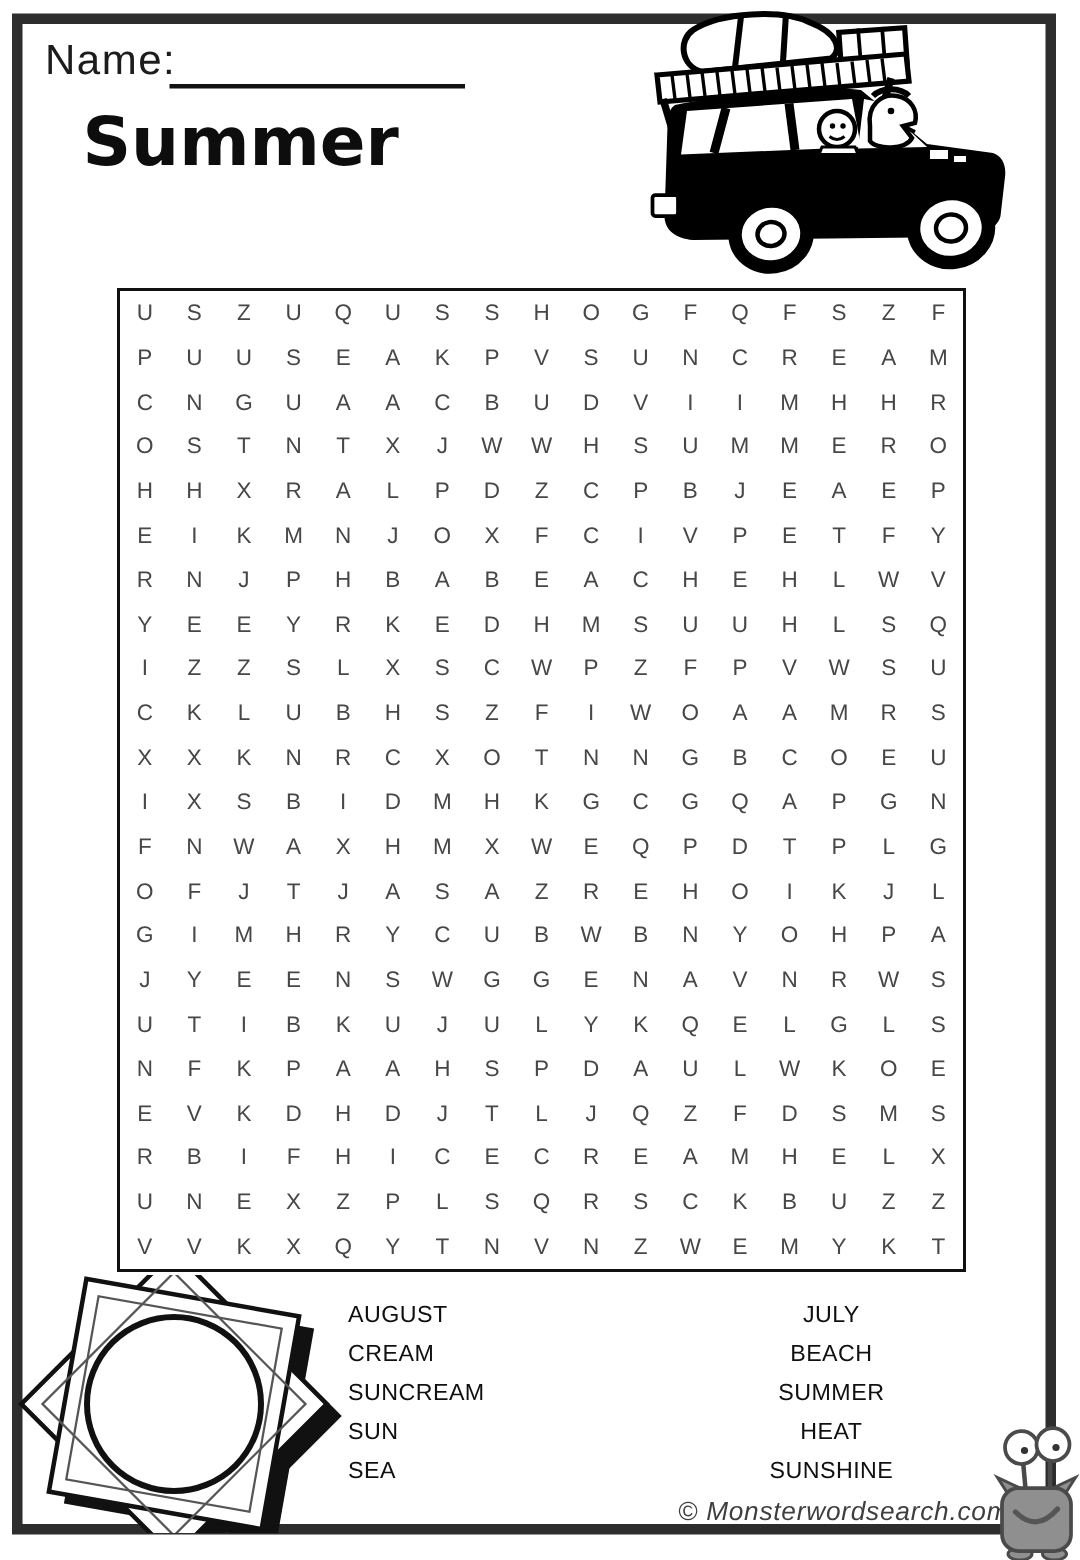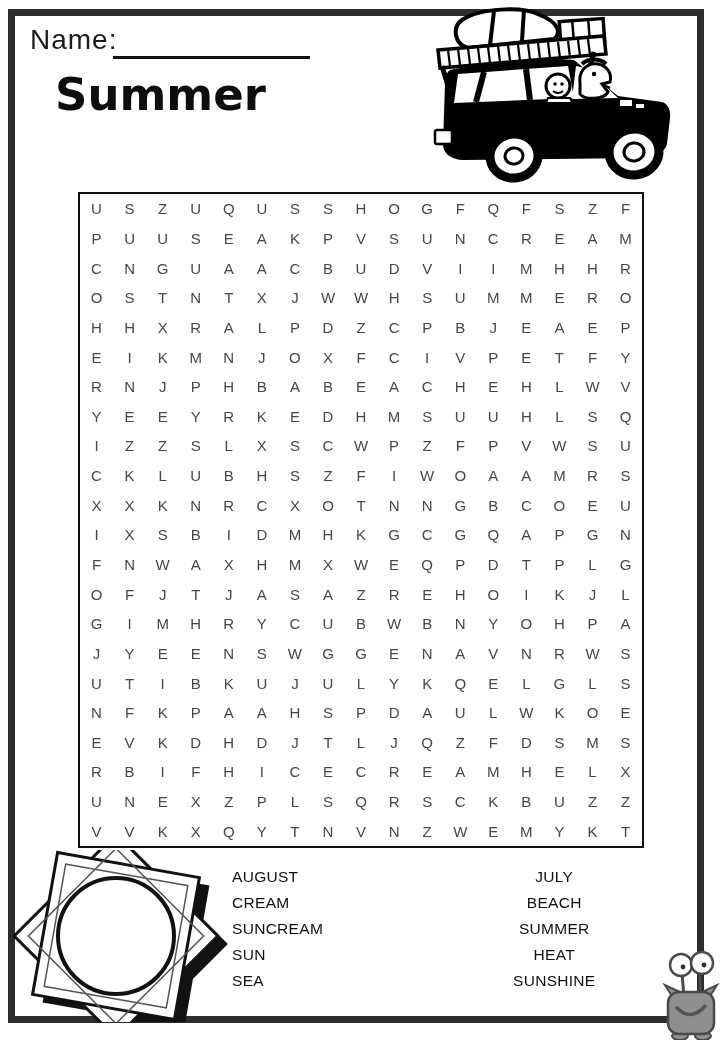--- a/index.html
+++ b/index.html
@@ -567,20 +567,21 @@
       <div class="word">SEA</div>
     </div>
   <div class="word-col col-3">
       <div class="word">JULY</div>
       <div class="word">BEACH</div>
       <div class="word">SUMMER</div>
       <div class="word">HEAT</div>
       <div class="word">SUNSHINE</div>
     </div>
 
+  <div class="copyright">© Monsterwordsearch.com</div>
 
   <svg class="monster-art" width="60" height="92" viewBox="0 0 60 92">
     <path d="M 22 26 L 24 48 M 40 24 L 40 46" stroke="#4a4a4a" stroke-width="3"></path>
     <path d="M 12 48 L 5 37 L 20 44 Z" fill="#8f8f8f" stroke="#4a4a4a" stroke-width="2"></path>
     <path d="M 50 48 L 57 37 L 42 44 Z" fill="#8f8f8f" stroke="#4a4a4a" stroke-width="2"></path>
     <ellipse cx="20" cy="88" rx="8" ry="4" fill="#8f8f8f" stroke="#4a4a4a" stroke-width="2"></ellipse>
     <ellipse cx="43" cy="88" rx="8" ry="4" fill="#8f8f8f" stroke="#4a4a4a" stroke-width="2"></ellipse>
     <rect x="8" y="44" width="46" height="42" rx="11" fill="#8f8f8f" stroke="#4a4a4a" stroke-width="2.5"></rect>
     <path d="M 17 60 Q 31 74 45 58" stroke="#555" stroke-width="3.5" fill="none" stroke-linecap="round"></path>
     <circle cx="21" cy="17" r="11" fill="#fff" stroke="#4a4a4a" stroke-width="2.5"></circle>

